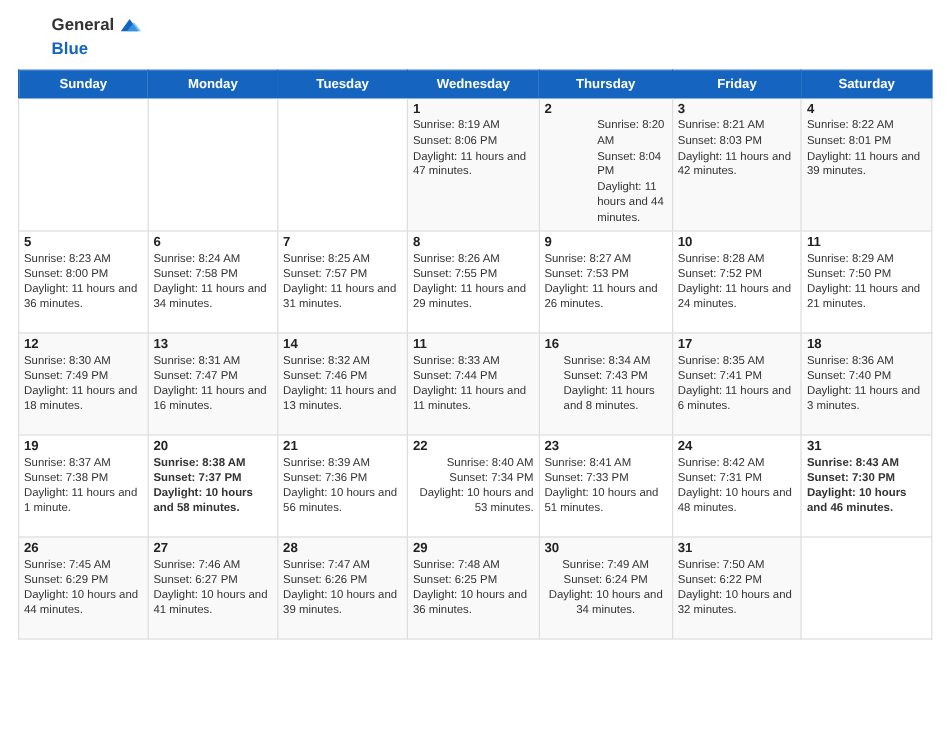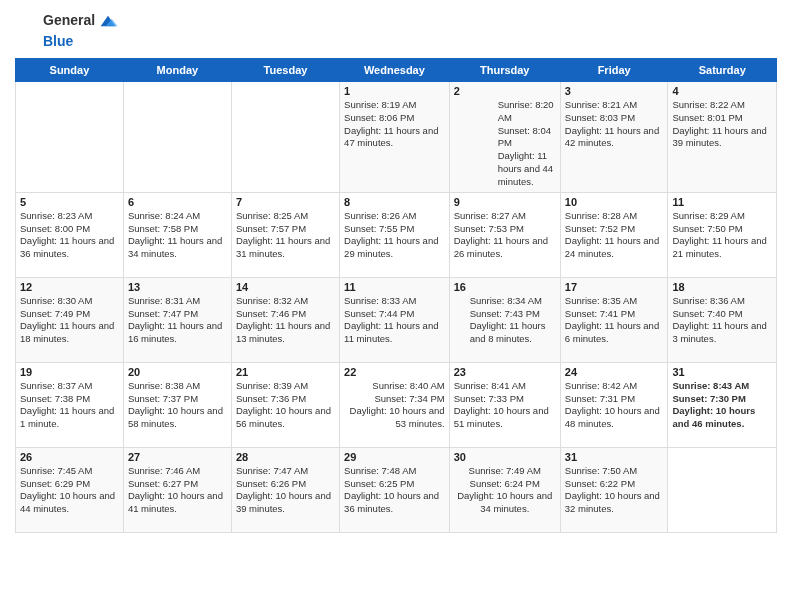--- a/index.html
+++ b/index.html
@@ -250,21 +250,21 @@
         </tr>
         <tr>
           <td>
             <span class="day-num">19</span>
             <div class="day-info" style="white-space: pre-line;">Sunrise: 8:37 AM
 Sunset: 7:38 PM
 Daylight: 11 hours and 1 minute.</div>
           </td>
           <td>
             <span class="day-num">20</span>
-            <div class="day-info" style="white-space: pre-line;">Sunrise: 8:38 AM
+            <div class="day-info" style="white-space: pre-line; font-weight: bold;">Sunrise: 8:38 AM
 Sunset: 7:37 PM
 Daylight: 10 hours and 58 minutes.</div>
           </td>
           <td>
             <span class="day-num">21</span>
             <div class="day-info" style="white-space: pre-line;">Sunrise: 8:39 AM
 Sunset: 7:36 PM
 Daylight: 10 hours and 56 minutes.</div>
           </td>
           <td>

